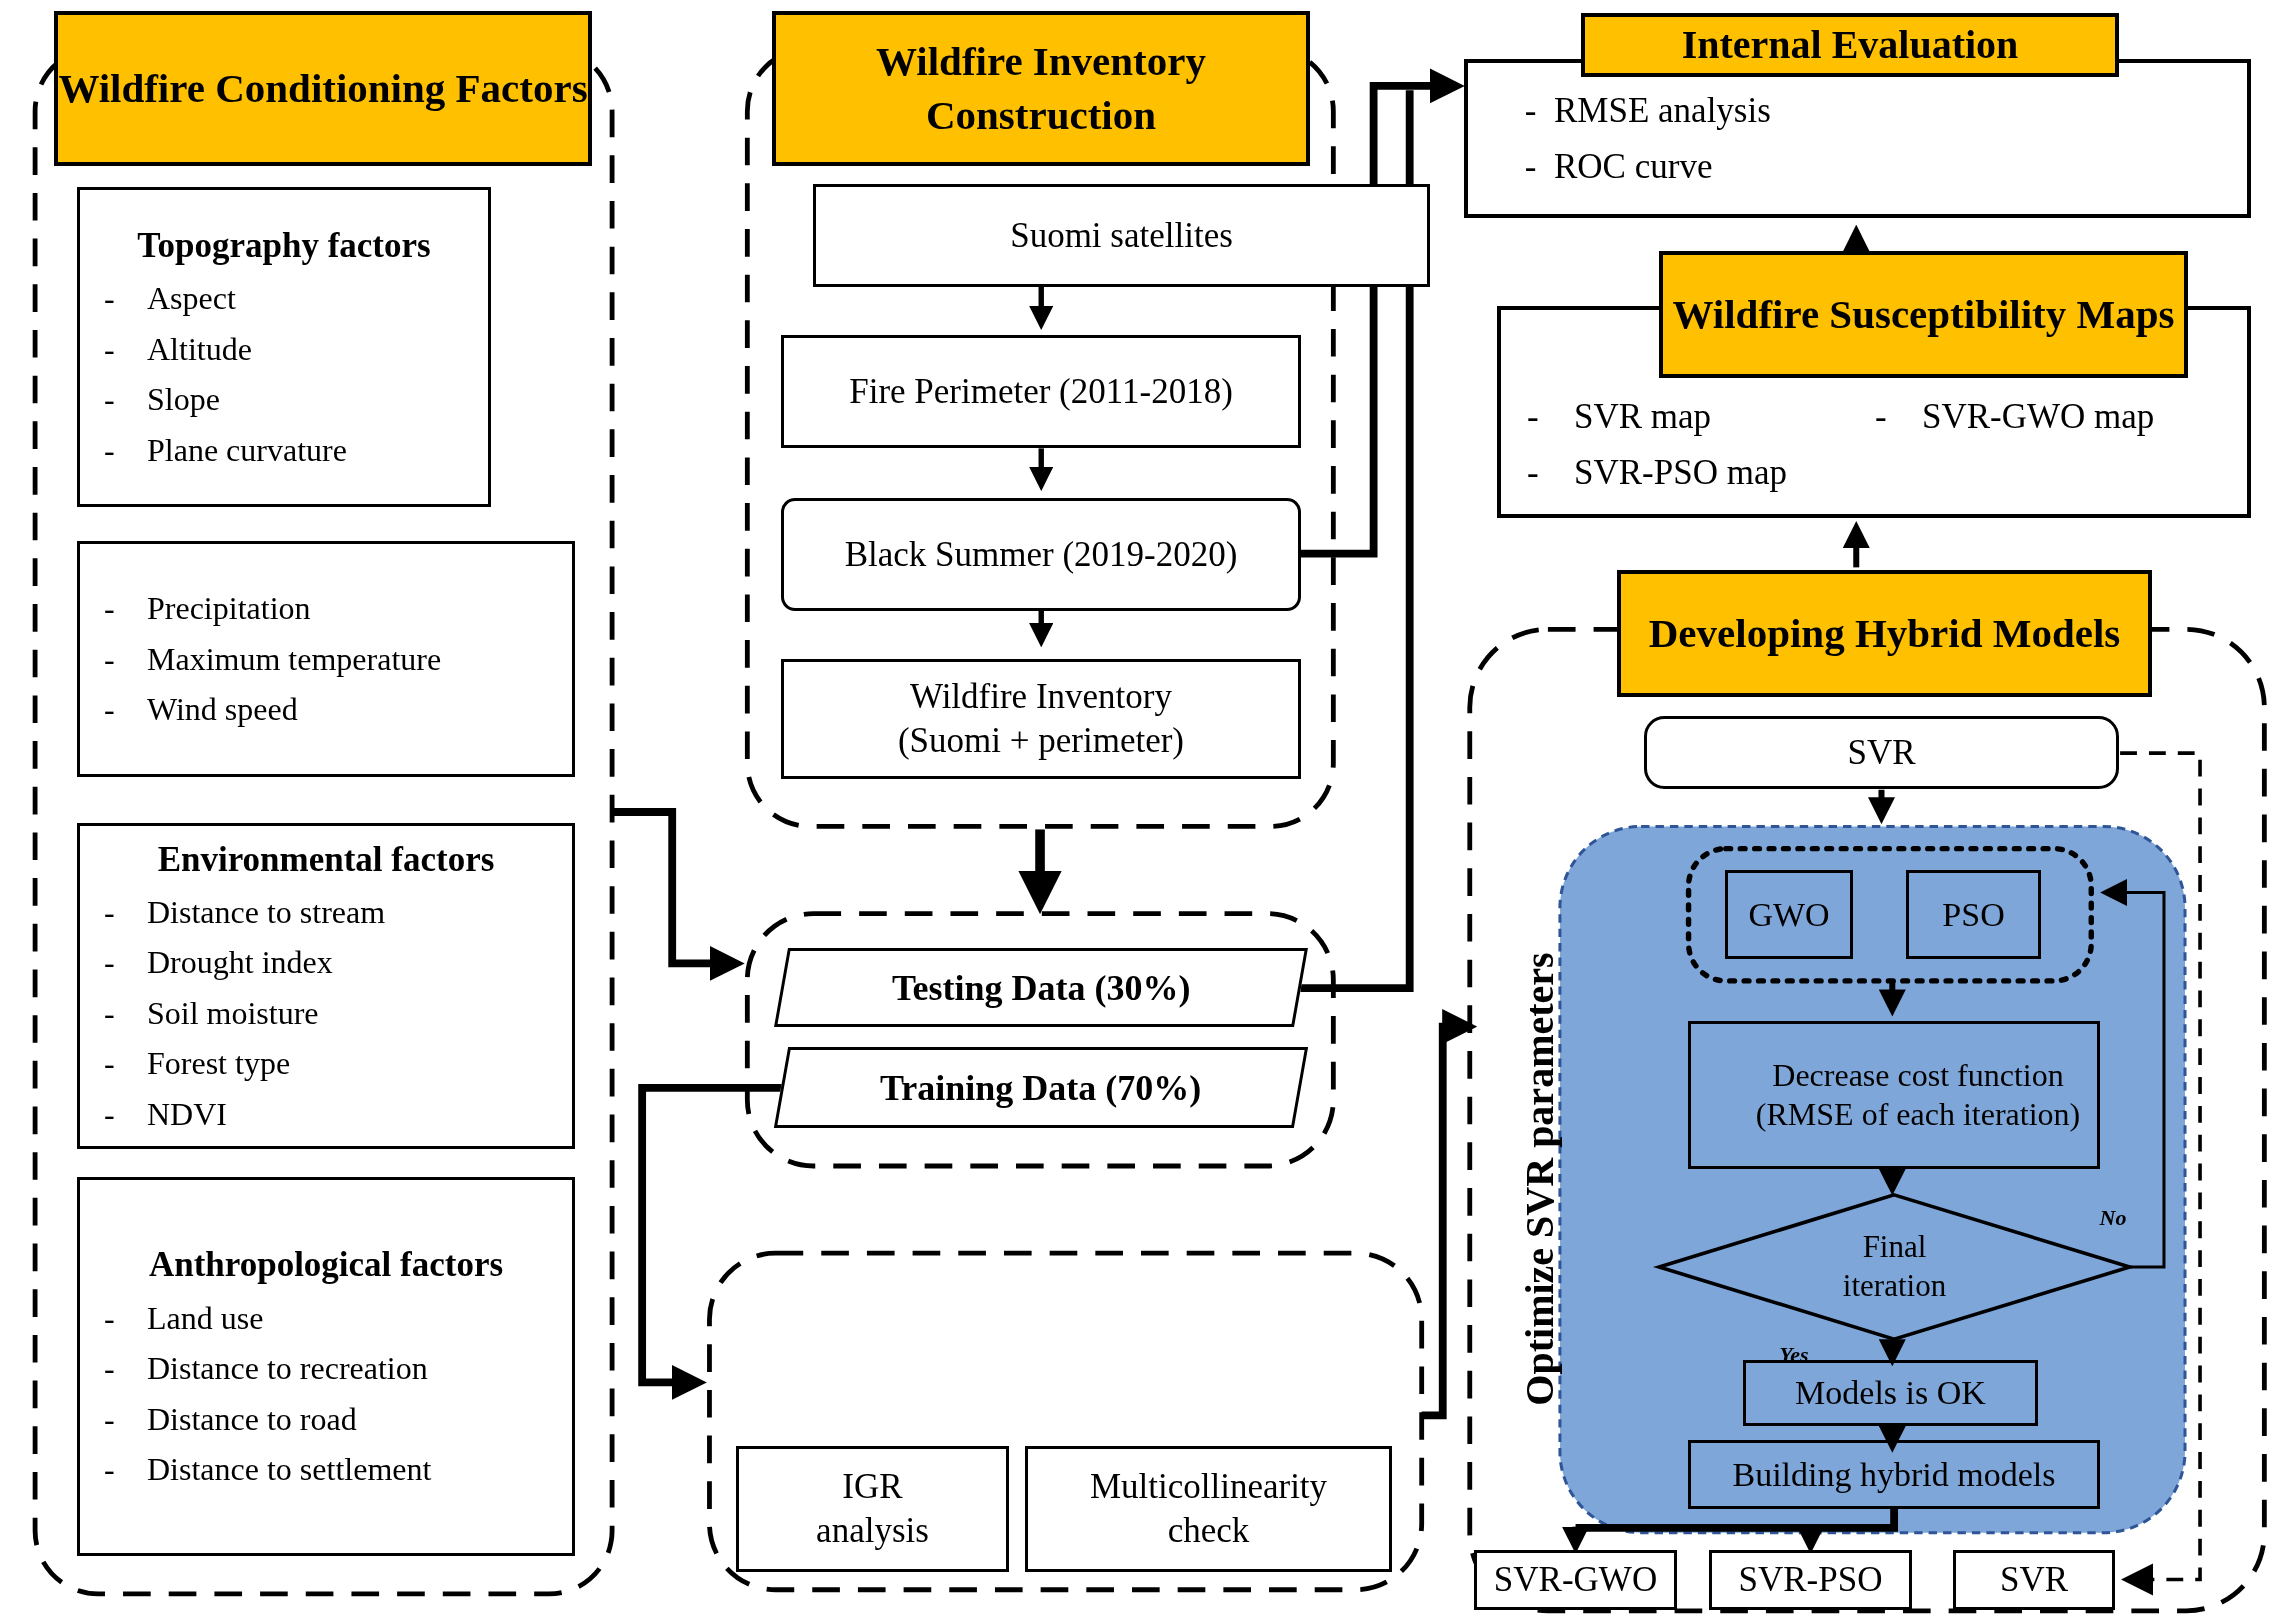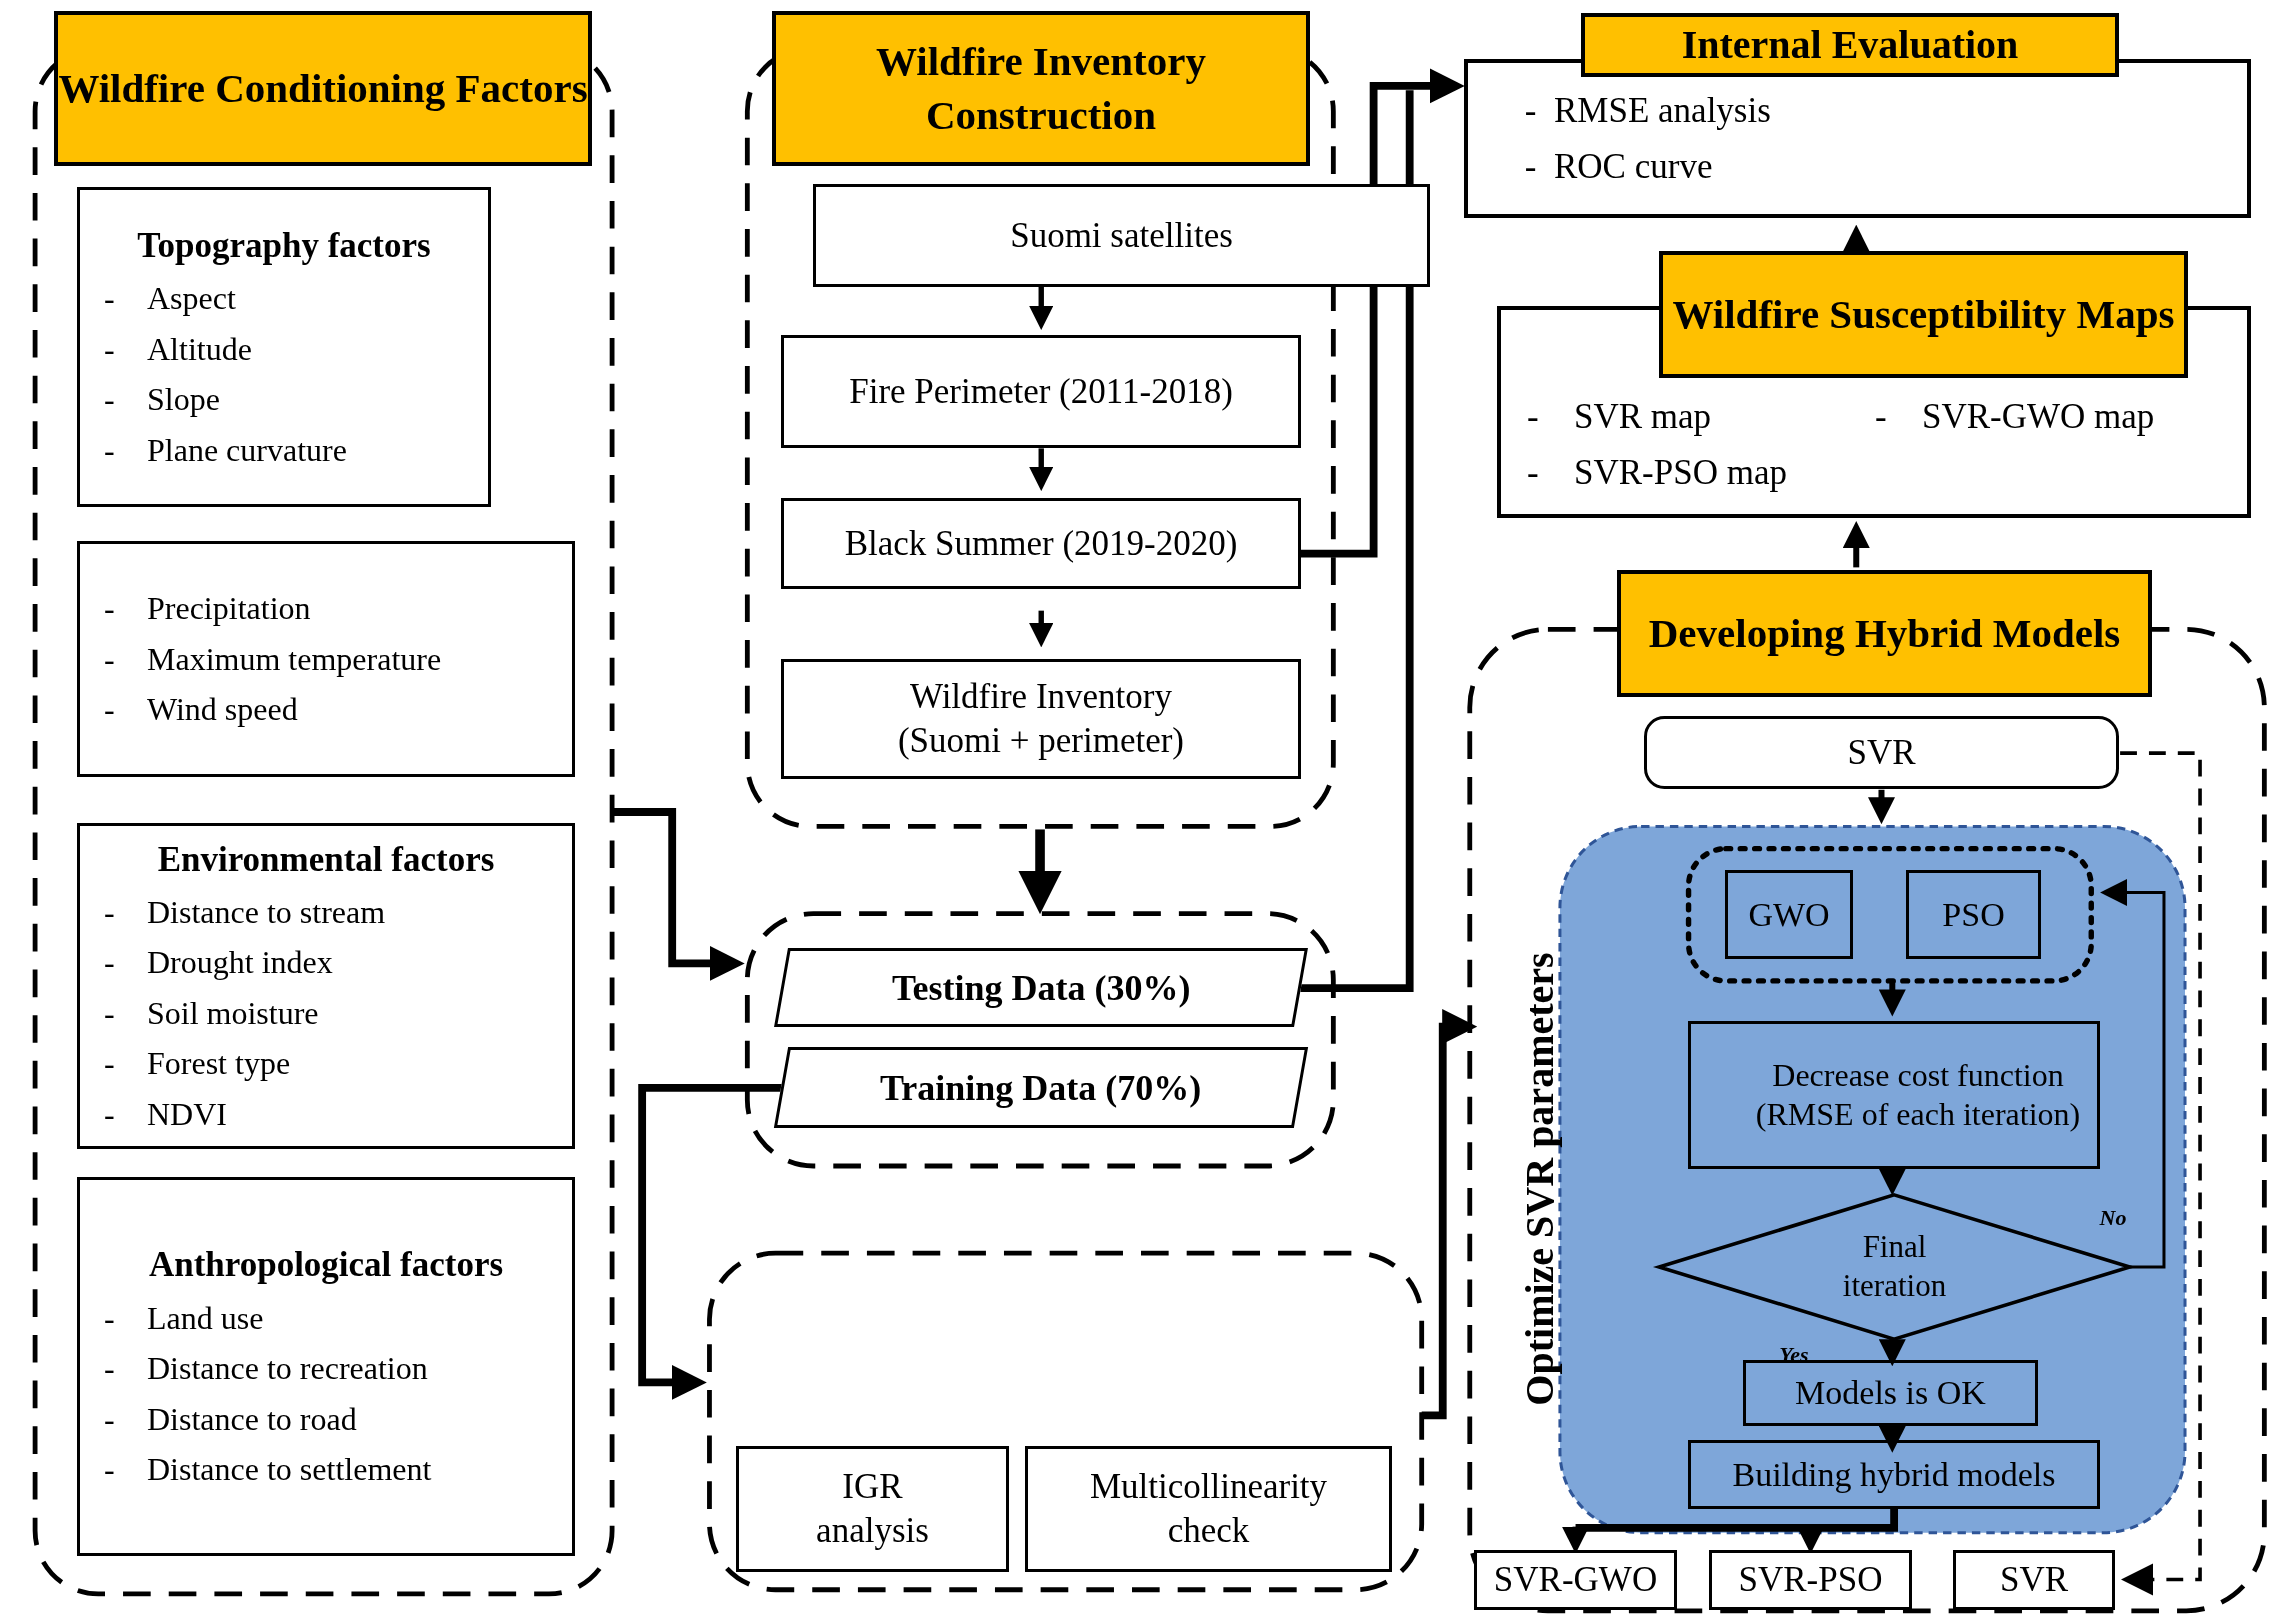--- a/index.html
+++ b/index.html
@@ -193,21 +193,21 @@
   <div class="abs orange" style="left:772px; top:10.8px; width:538px; height:155px;">
     <span>Wildfire Inventory Construction</span>
   </div>
 
   <div class="abs solidbox" style="left:781px; top:184px; width:617px; height:103px;margin-left:32px;">
     <span>Suomi satellites</span>
   </div>
   <div class="abs solidbox" style="left:781px; top:335px; width:520px; height:113px;">
     <span>Fire Perimeter (2011-2018)</span>
   </div>
-  <div class="abs solidbox" style="left:781px; top:498px; width:520px; height:91px;">
+  <div class="abs solidbox" style="left:781px; top:498px; width:520px; height:113px;border-radius:14px;">
     <span>Black Summer (2019-2020)</span>
   </div>
   <div class="abs solidbox" style="left:781px; top:659px; width:520px; height:120px;">
     <span>Wildfire Inventory</span>
     <span>(Suomi + perimeter)</span>
   </div>
 
   <div class="pgram" style="left:781px; top:948px; width:520px; height:79px;">
     <span>Testing Data (30%)</span>
   </div>

